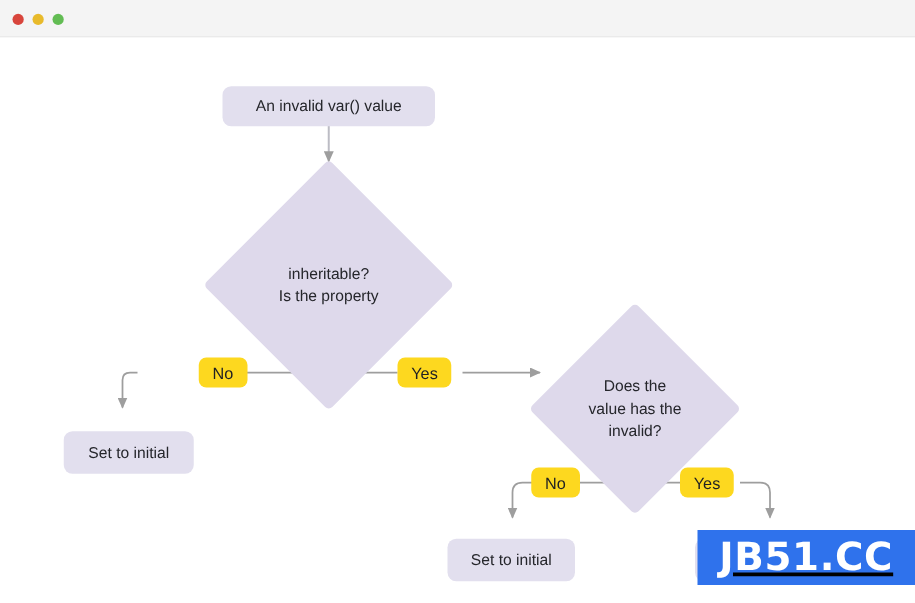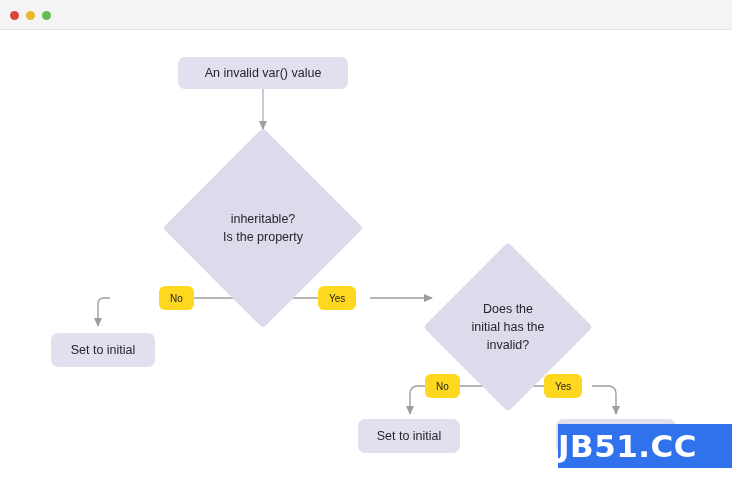--- a/index.html
+++ b/index.html
@@ -66,20 +66,21 @@
     justify-content: center;
     text-align: center;
     color: #25262b;
   }
   .node-box {
     background: #e2dfee;
     border-radius: 7px;
     font-size: 12.5px;
     line-height: 1.35;
     padding: 0 14px;
+    margin-top: 12px;
   }
   .node-diamond-wrap {
     position: absolute;
   }
   .node-diamond-shape {
     position: absolute;
     left: 0; top: 0;
     width: 100%;
     height: 100%;
     background: #ded9eb;
@@ -98,41 +99,42 @@
     font-size: 12.5px;
     line-height: 1.45;
     color: #25262b;
   }
 
   
   .edge-label {
     position: absolute;
     background: #fdd81f;
     border-radius: 6px;
-    font-size: 10px;
+    font-size: 13px;
     color: #1f2024;
     display: flex;
     align-items: center;
     justify-content: center;
     box-sizing: border-box;
     height: 24px;
     padding: 0 11px;
   }
 
   
   #watermark {
     position: absolute;
     left: 558px;
     top: 424px;
     width: 174px;
     height: 44px;
     background: #2f72ec;
     display: flex;
     align-items: center;
-    justify-content: flex-start;
+    justify-content: center;
+    text-decoration: underline;
   }
   #watermark-text {
     color: #ffffff;
     font-family: "DejaVu Sans", sans-serif;
     font-weight: bold;
     font-size: 31px;
     letter-spacing: 0.5px;
   }
 </style>
 </head>
@@ -192,21 +194,21 @@
 
   <div class="edge-label" style="left:318px; top:256px;">Yes</div>
 
   <div class="node node-box" style="left:51px; top:303px; width:104px; height:34px;">Set to initial</div>
 
   <div class="node-diamond-wrap" style="left:448px; top:237px; width:120px; height:120px;">
     <div class="node-diamond-shape"></div>
     <div class="node-diamond-label">
       <div>
         <div>Does the</div>
-        <div>initial has the</div>
+        <div>value has the</div>
         <div>invalid?</div>
       </div>
     </div>
   </div>
 
   <div class="edge-label" style="left:425px; top:344px;">No</div>
 
   <div class="edge-label" style="left:544px; top:344px;">Yes</div>
 
   <div class="node node-box" style="left:358px; top:389px; width:102px; height:34px;">Set to initial</div>

